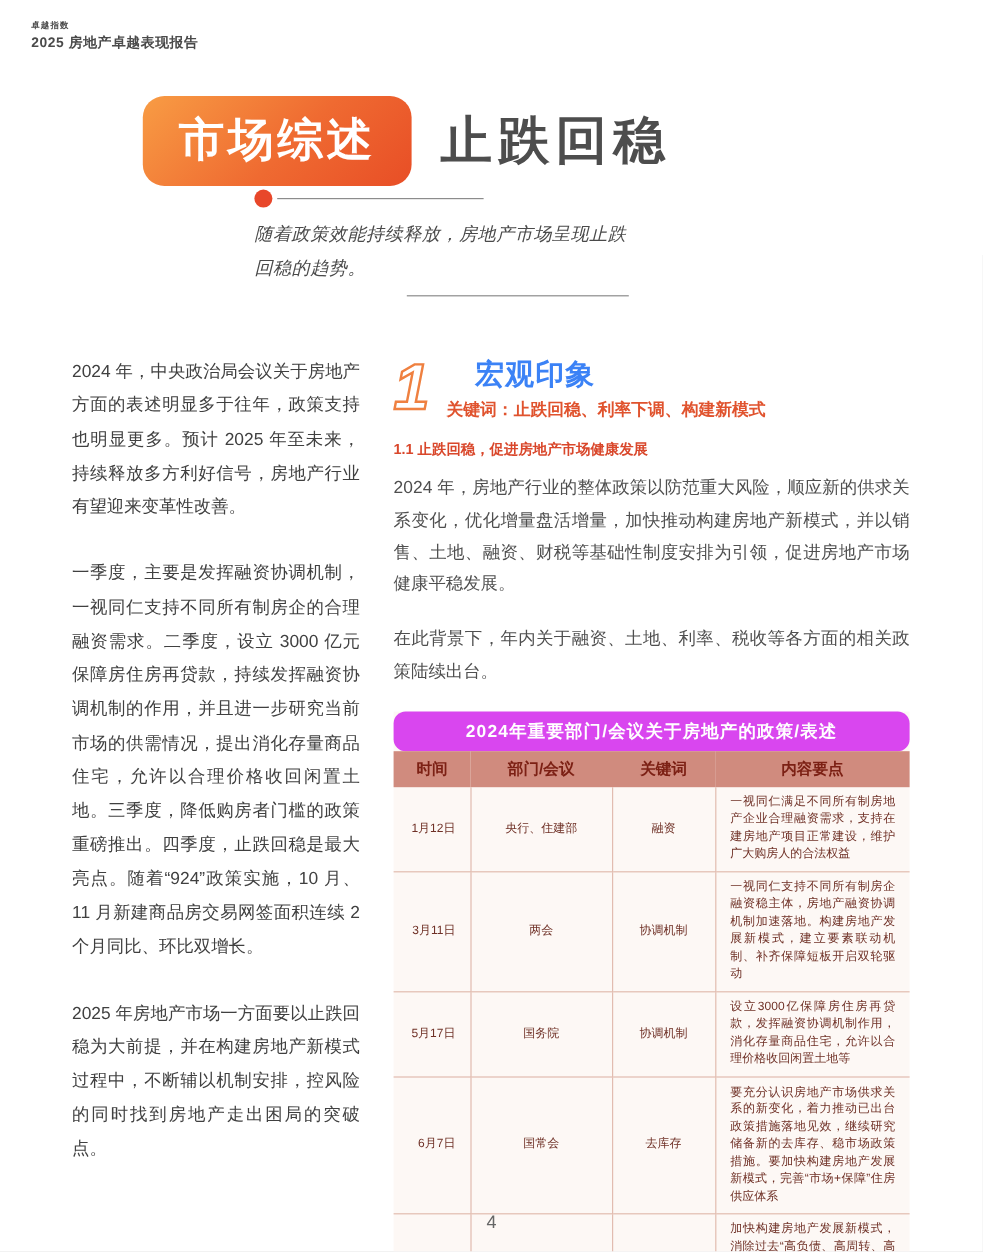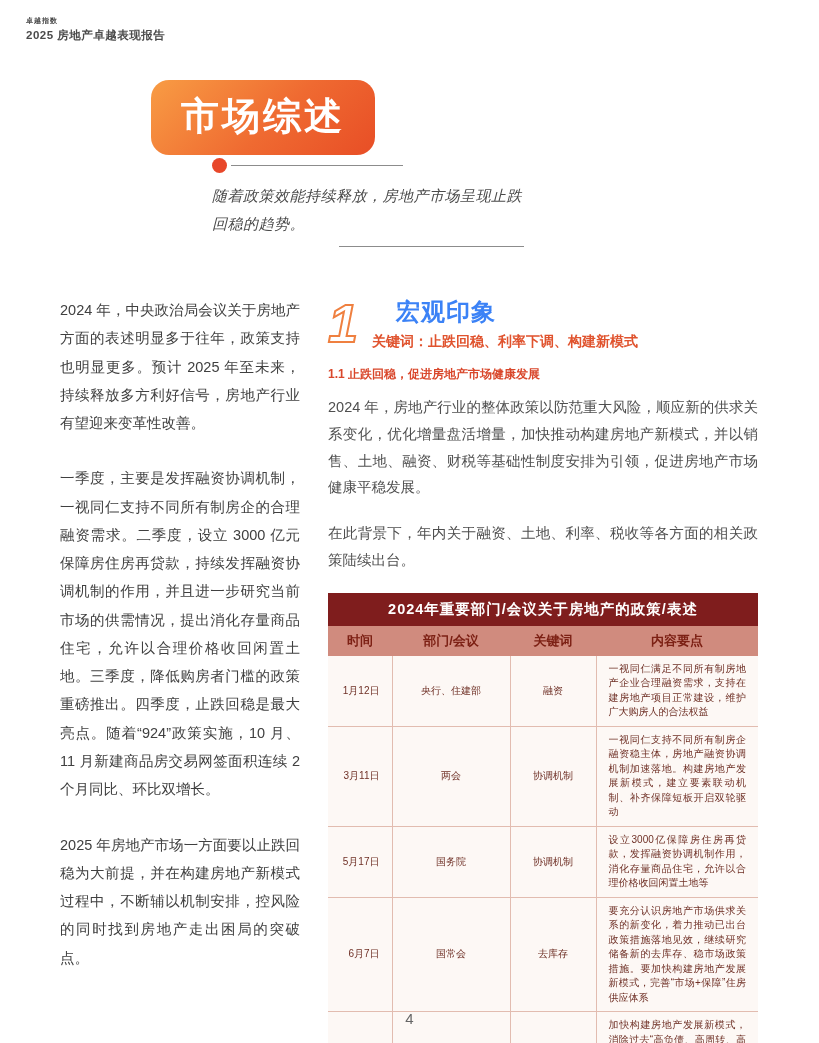--- a/index.html
+++ b/index.html
@@ -14,21 +14,21 @@
     color: #4f4f4f;
   }
 
   
   .logo { position: absolute; top: 16px; left: 10px; display: flex; align-items: flex-end; }
   .logo-bar { width: 9px; background: #e8542c; margin-right: 7px; }
   .logo-small { font-size: 7px; font-weight: bold; color: #4a4a4a; letter-spacing: 1px; }
   .logo-main { font-size: 11.5px; font-weight: bold; color: #4a4a4a; margin-top: 2px; letter-spacing: 0.5px; }
 
   
-  .title-row { position: absolute; top: 80px; left: 151px; display: flex; align-items: center; }
+  .title-row { position: absolute; top: 80px; left: 119px; display: flex; align-items: center; }
   .title-badge {
     background: linear-gradient(135deg, #f89c44 0%, #ef6a31 55%, #e84e26 100%);
     color: #fff; font-size: 38px; font-weight: bold; letter-spacing: 3px;
     padding: 11px 30px 13px; border-radius: 18px;
   }
   .title-main { font-size: 43px; font-weight: 800; color: #4d4d4d; margin-left: 24px; letter-spacing: 5px; }
 
   
   .intro { position: absolute; top: 158px; left: 212px; width: 312px; }
   .intro-top { display: flex; align-items: center; }
@@ -52,22 +52,22 @@
   .sec-title-group { margin-left: 12px; }
   .sec-title { font-size: 24px; font-weight: 800; color: #3b82f6; letter-spacing: 1px; margin-left: 24px; }
   .sec-keywords { font-size: 14px; font-weight: bold; color: #e0532e; margin-top: 5px; }
 
   .subsection-title { font-size: 12px; font-weight: 800; color: #d9472b; margin: 15px 0 11px; }
   .right-col .body-p { font-size: 14.5px; line-height: 1.85; color: #4f4f4f; text-align: justify; margin-bottom: 19px; }
 
   
   table.policy { width: 100%; border-collapse: collapse; background: #fdf8f5; table-layout: fixed; }
   .t-title th {
-    background: #7f1d1d; color: #ffffff; font-size: 14.5px; font-weight: bold;
-    padding: 7px 4px; letter-spacing: 1px; 
+    background: #d946ef; color: #ffffff; font-size: 14.5px; font-weight: bold;
+    padding: 7px 4px; letter-spacing: 1px;  border-radius: 10px;
   }
   .t-head th {
     background: #d08b7e; color: #7c2014; font-size: 13px; font-weight: bold;
     padding: 6px 16px; text-align: center;
   }
   table.policy td {
     font-size: 10px; color: #6f3026; line-height: 1.45; padding: 6px 12px;
     border-bottom: 1px solid #e2bcb0; vertical-align: middle;
   }
   table.policy td.c0 { text-align: right; }
@@ -89,20 +89,21 @@
   <div class="logo">
     <div class="logo-bar"></div>
     <div>
       <div class="logo-small">卓越指数</div>
       <div class="logo-main">2025 房地产卓越表现报告</div>
     </div>
   </div>
 
   <div class="title-row">
     <div class="title-badge">市场综述</div>
+    <div class="title-main">止跌回稳</div>
   </div>
 
   <div class="intro">
     <div class="intro-top">
       <div class="intro-dot"></div>
       <div class="intro-topline"></div>
     </div>
     <div class="intro-text">随着政策效能持续释放，房地产市场呈现止跌回稳的趋势。</div>
     <div class="intro-bottomline"></div>
   </div>

